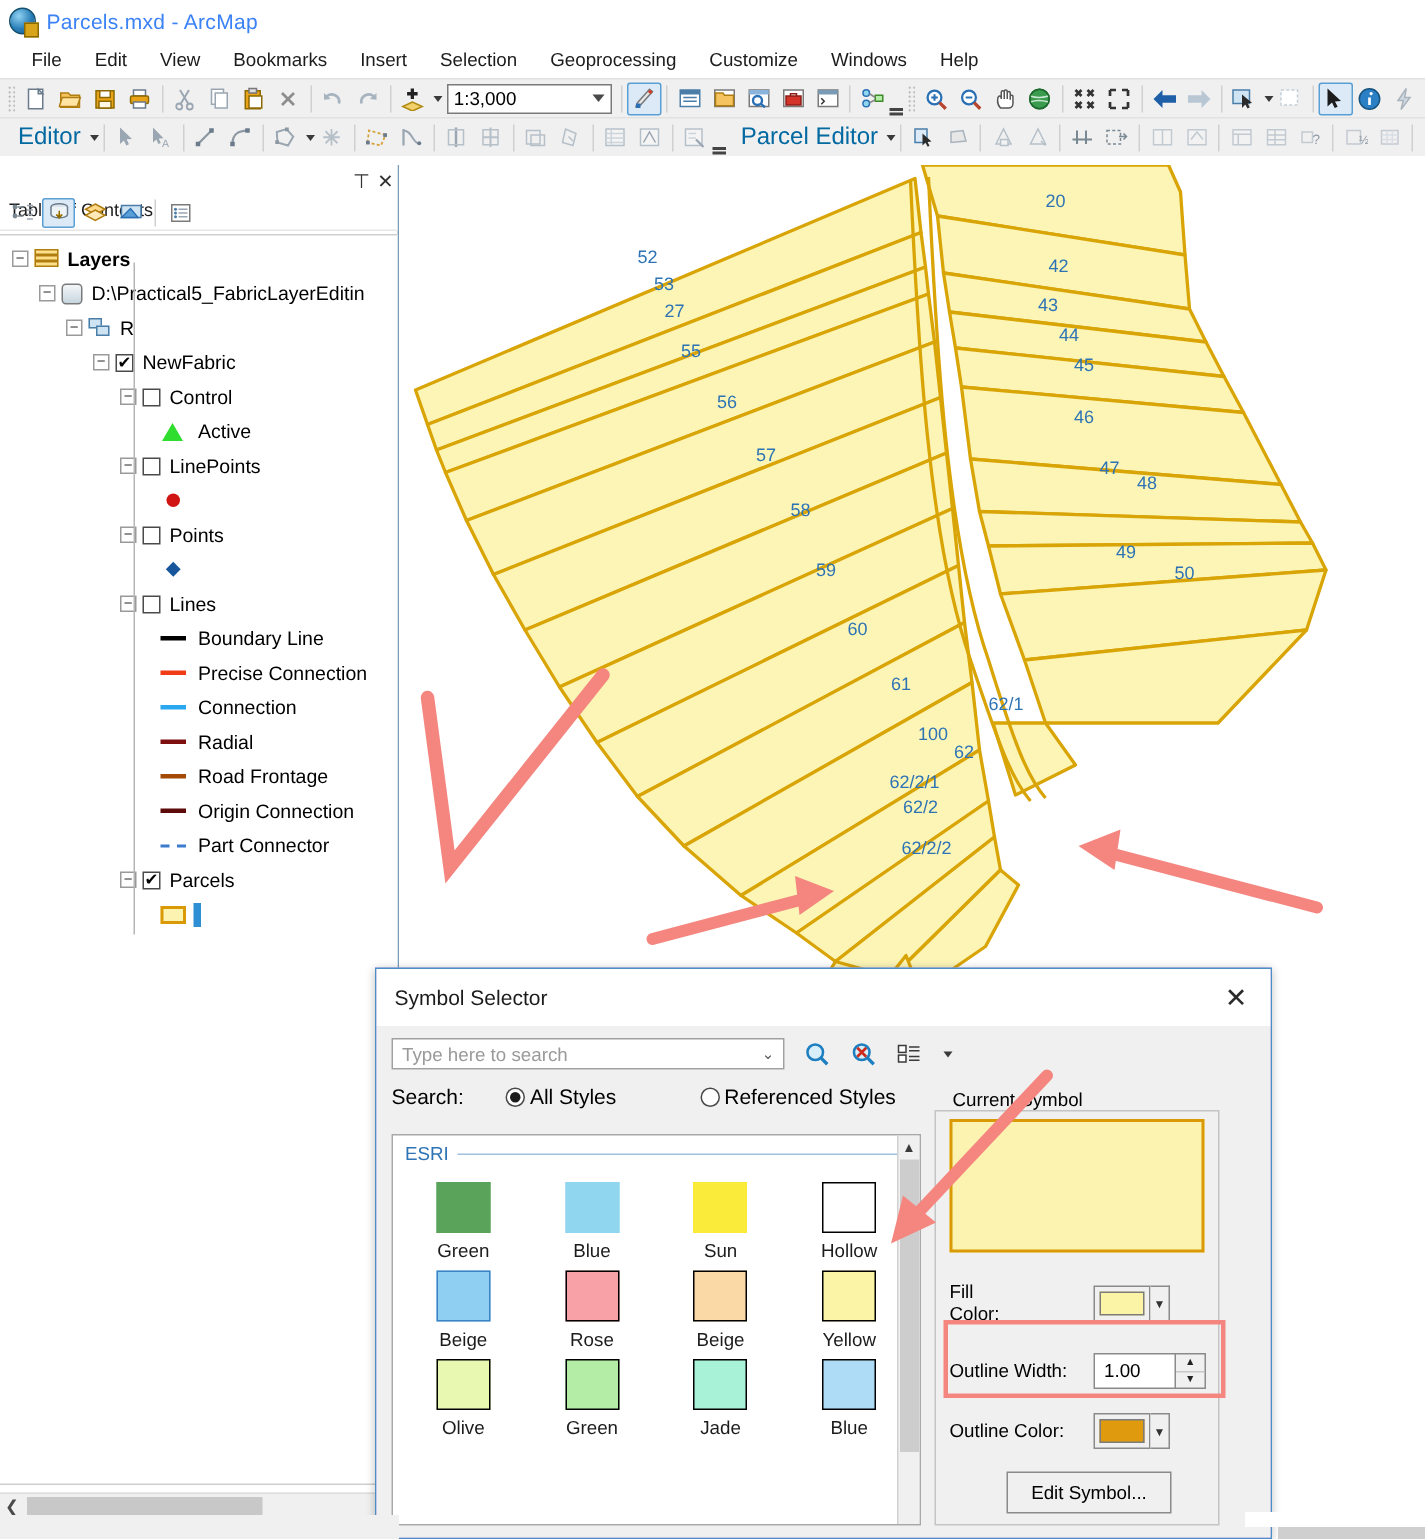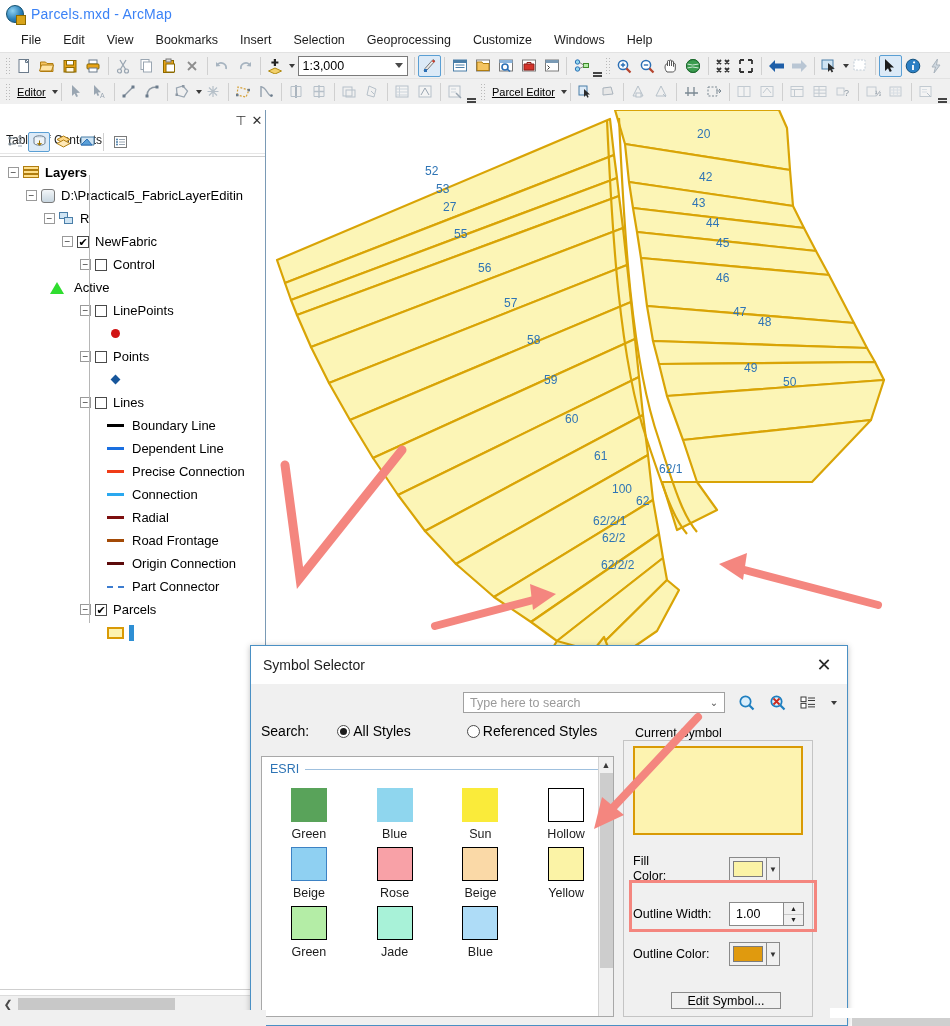--- a/index.html
+++ b/index.html
@@ -34,21 +34,21 @@
   
   .toolbar { height:26px; display:flex; align-items:center; background:#f0f0f0;
      border-top:1px solid #e2e2e2; padding:0 2px; gap:0px; }
   .grip { width:6px; height:18px; margin:0 3px;
     background-image: radial-gradient(#b9b9b9 38%, transparent 40%);
     background-size:3px 3px; }
   .tbtn { width:23px; height:22px; display:flex; align-items:center; justify-content:center;
       border:1px solid transparent; border-radius:2px; flex:none; }
   .tbtn.sel { border:1px solid #5a9fd4; background:#dceaf7; }
   .tsep { width:1px; height:18px; background:#d0d0d0; margin:0 3px; flex:none;}
-  .tlabel { font-size:11px; padding:0 4px; color:#000000; white-space:nowrap;text-decoration:underline;}
+  .tlabel { font-size:16px; padding:0 4px; color:#0369a1; white-space:nowrap;}
   .caret { width:0;height:0;border-left:3.5px solid transparent;border-right:3.5px solid transparent;
     border-top:4px solid #3a3a3a; margin-left:2px;}
   .overflow { display:flex;flex-direction:column;align-items:center;justify-content:flex-end;
      width:12px;height:22px; }
   .overflow .bar{width:9px;height:2px;background:#444;margin-top:1px;}
   .scalebox { width:144px;height:20px;border:1px solid #7a7a7a;background:#fff;
      display:flex;align-items:center;padding:0 4px; font-size:12.5px; margin:0 3px;}
   .scalebox .v{flex:1;}
   .chev { width:0;height:0;border-left:4px solid transparent;border-right:4px solid transparent;
      border-top:5px solid #4a4a4a;}
@@ -101,21 +101,21 @@
 
   
   #dlg { position:absolute; left:250px; top:645px; width:598px; height:381px;
      background:#f0abfc; border:1px solid #4a90c4; box-shadow:0 1px 6px rgba(0,0,0,.25);}
   #dlg-title { height:38px; background:#fff; display:flex; align-items:center;
      padding:0 6px 0 12px; }
   #dlg-title .t { flex:1; font-size:14px; color:#1c1c1c;}
   #dlg-close { width:34px;height:30px;display:flex;align-items:center;justify-content:center;
      font-size:18px;color:#2b2b2b;cursor:pointer;}
   #dlg-body { position:relative; height:calc(100% - 38px); background:#f0f0f0; padding:8px 10px;}
-  .srchrow{display:flex;align-items:center;gap:11px;justify-content:flex-end;}
+  .srchrow{display:flex;align-items:center;gap:11px;}
   #srch{width:262px;height:21px;border:1px solid #a0a0a0;background:#fff;display:flex;align-items:center;padding:0 2px 0 6px;}
   #srch .ph{flex:1;color:#9a9a9a;font-size:12.5px;}
   #srch .dd{width:16px;text-align:center;color:#555;font-size:10px;}
   .icbtn{width:20px;height:20px;display:flex;align-items:center;justify-content:center;}
   .searchrow2{display:flex;align-items:center;margin-top:10px;font-size:14px;gap:6px;}
   .radio{width:13px;height:13px;border:1px solid #4a4a4a;border-radius:50%;background:#fff;
      display:inline-flex;align-items:center;justify-content:center;flex:none;margin-right:3px;}
   .radio.on:after{content:"";width:7px;height:7px;border-radius:50%;background:#1c1c1c;}
   #gallery{position:absolute;left:10px;top:72px;width:353px;bottom:8px;background:#fff;border:1px solid #a8a8a8;overflow:hidden;}
   .grp-title{display:flex;align-items:center;padding:5px 8px 0 8px;gap:6px;}
@@ -136,21 +136,21 @@
   .plab{width:96px;}
   .colorbtn{width:38px;height:24px;border:1px solid #8a8a8a;background:#f0f0f0;padding:3px;display:flex;}
   .colorbtn i{flex:1;border:1px solid #7c7c7c;display:block;}
   .ddsm{width:13px;height:24px;border:1px solid #8a8a8a;border-left:0;background:#f0f0f0;
      display:flex;align-items:center;justify-content:center;font-size:8px;color:#333;}
   .spin{display:flex;}
   .spin .txt{width:55px;height:24px;border:1px solid #8a8a8a;background:#fff;display:flex;align-items:center;padding-left:6px;font-size:12.5px;}
   .spin .btns{width:20px;height:24px;border:1px solid #8a8a8a;border-left:0;background:#f0f0f0;display:flex;flex-direction:column;}
   .spin .btns b{flex:1;display:flex;align-items:center;justify-content:center;font-size:7px;color:#222;}
   .spin .btns b:first-child{border-bottom:1px solid #c8c8c8;}
-  #editsym{position:absolute;left:48px;bottom:8px;width:110px;height:17px;background:#f0f0f0;border:1px solid #8a8a8a;
+  #editsym{position:absolute;left:48px;bottom:8px;width:110px;height:28px;background:#f0f0f0;border:1px solid #8a8a8a;
      display:flex;align-items:center;justify-content:center;font-size:12.5px;}
   #fillhl{position:absolute;left:377px;top:197px;width:190px;height:48px;border:3px solid #f4867f;}
 
   
   .anno{position:absolute;pointer-events:none;}
 </style>
 </head>
 <body>
 
 <div id="titlebar">
@@ -683,21 +683,21 @@
         <span class="exp">−</span>
         <span class="cbox">✔</span>
         <span class="lab">NewFabric</span>
       </div>
 
       <div class="row" style="padding-left:80px">
         <span class="exp">−</span>
         <span class="cbox"></span>
         <span class="lab">Control</span>
       </div>
-      <div class="row" style="padding-left:47px">
+      <div class="row" style="padding-left:105px">
         <span class="sym">
             <i class="tri" style="border-bottom:12px solid #2fdd2f;display:inline-block"></i>
           </span>
         <span class="lab">Active</span>
       </div>
 
       <div class="row" style="padding-left:80px">
         <span class="exp">−</span>
         <span class="cbox"></span>
         <span class="lab">LinePoints</span>
@@ -722,26 +722,20 @@
       <div class="row" style="padding-left:80px">
         <span class="exp">−</span>
         <span class="cbox"></span>
         <span class="lab">Lines</span>
       </div>
       <div class="row" style="padding-left:105px">
         <span class="sym">
             <i class="linesym" style="border-top-color:#000000"></i>
           </span>
         <span class="lab">Boundary Line</span>
-      </div>
-      <div class="row" style="padding-left:105px">
-        <span class="sym">
-            <i class="linesym" style="border-top-color:#1a6fe0"></i>
-          </span>
-        <span class="lab">Dependent Line</span>
       </div>
       <div class="row" style="padding-left:105px">
         <span class="sym">
             <i class="linesym" style="border-top-color:#f03c17"></i>
           </span>
         <span class="lab">Precise Connection</span>
       </div>
       <div class="row" style="padding-left:105px">
         <span class="sym">
             <i class="linesym" style="border-top-color:#2aa8ef"></i>
@@ -966,20 +960,24 @@
           <div class="swcell">
               <span class="sw" style="background:#fad9a7;border-color:#000"></span>
               <span class="swname">Beige</span>
             </div>
           <div class="swcell">
               <span class="sw" style="background:#fbf3a6;border-color:#000"></span>
               <span class="swname">Yellow</span>
             </div>
 
           <div class="swcell">
+              <span class="sw" style="background:#e8f8b0;border-color:#000"></span>
+              <span class="swname">Olive</span>
+            </div>
+          <div class="swcell">
               <span class="sw" style="background:#b4eda6;border-color:#000"></span>
               <span class="swname">Green</span>
             </div>
           <div class="swcell">
               <span class="sw" style="background:#a8f2d8;border-color:#000"></span>
               <span class="swname">Jade</span>
             </div>
           <div class="swcell">
               <span class="sw" style="background:#aedcf7;border-color:#000"></span>
               <span class="swname">Blue</span>

